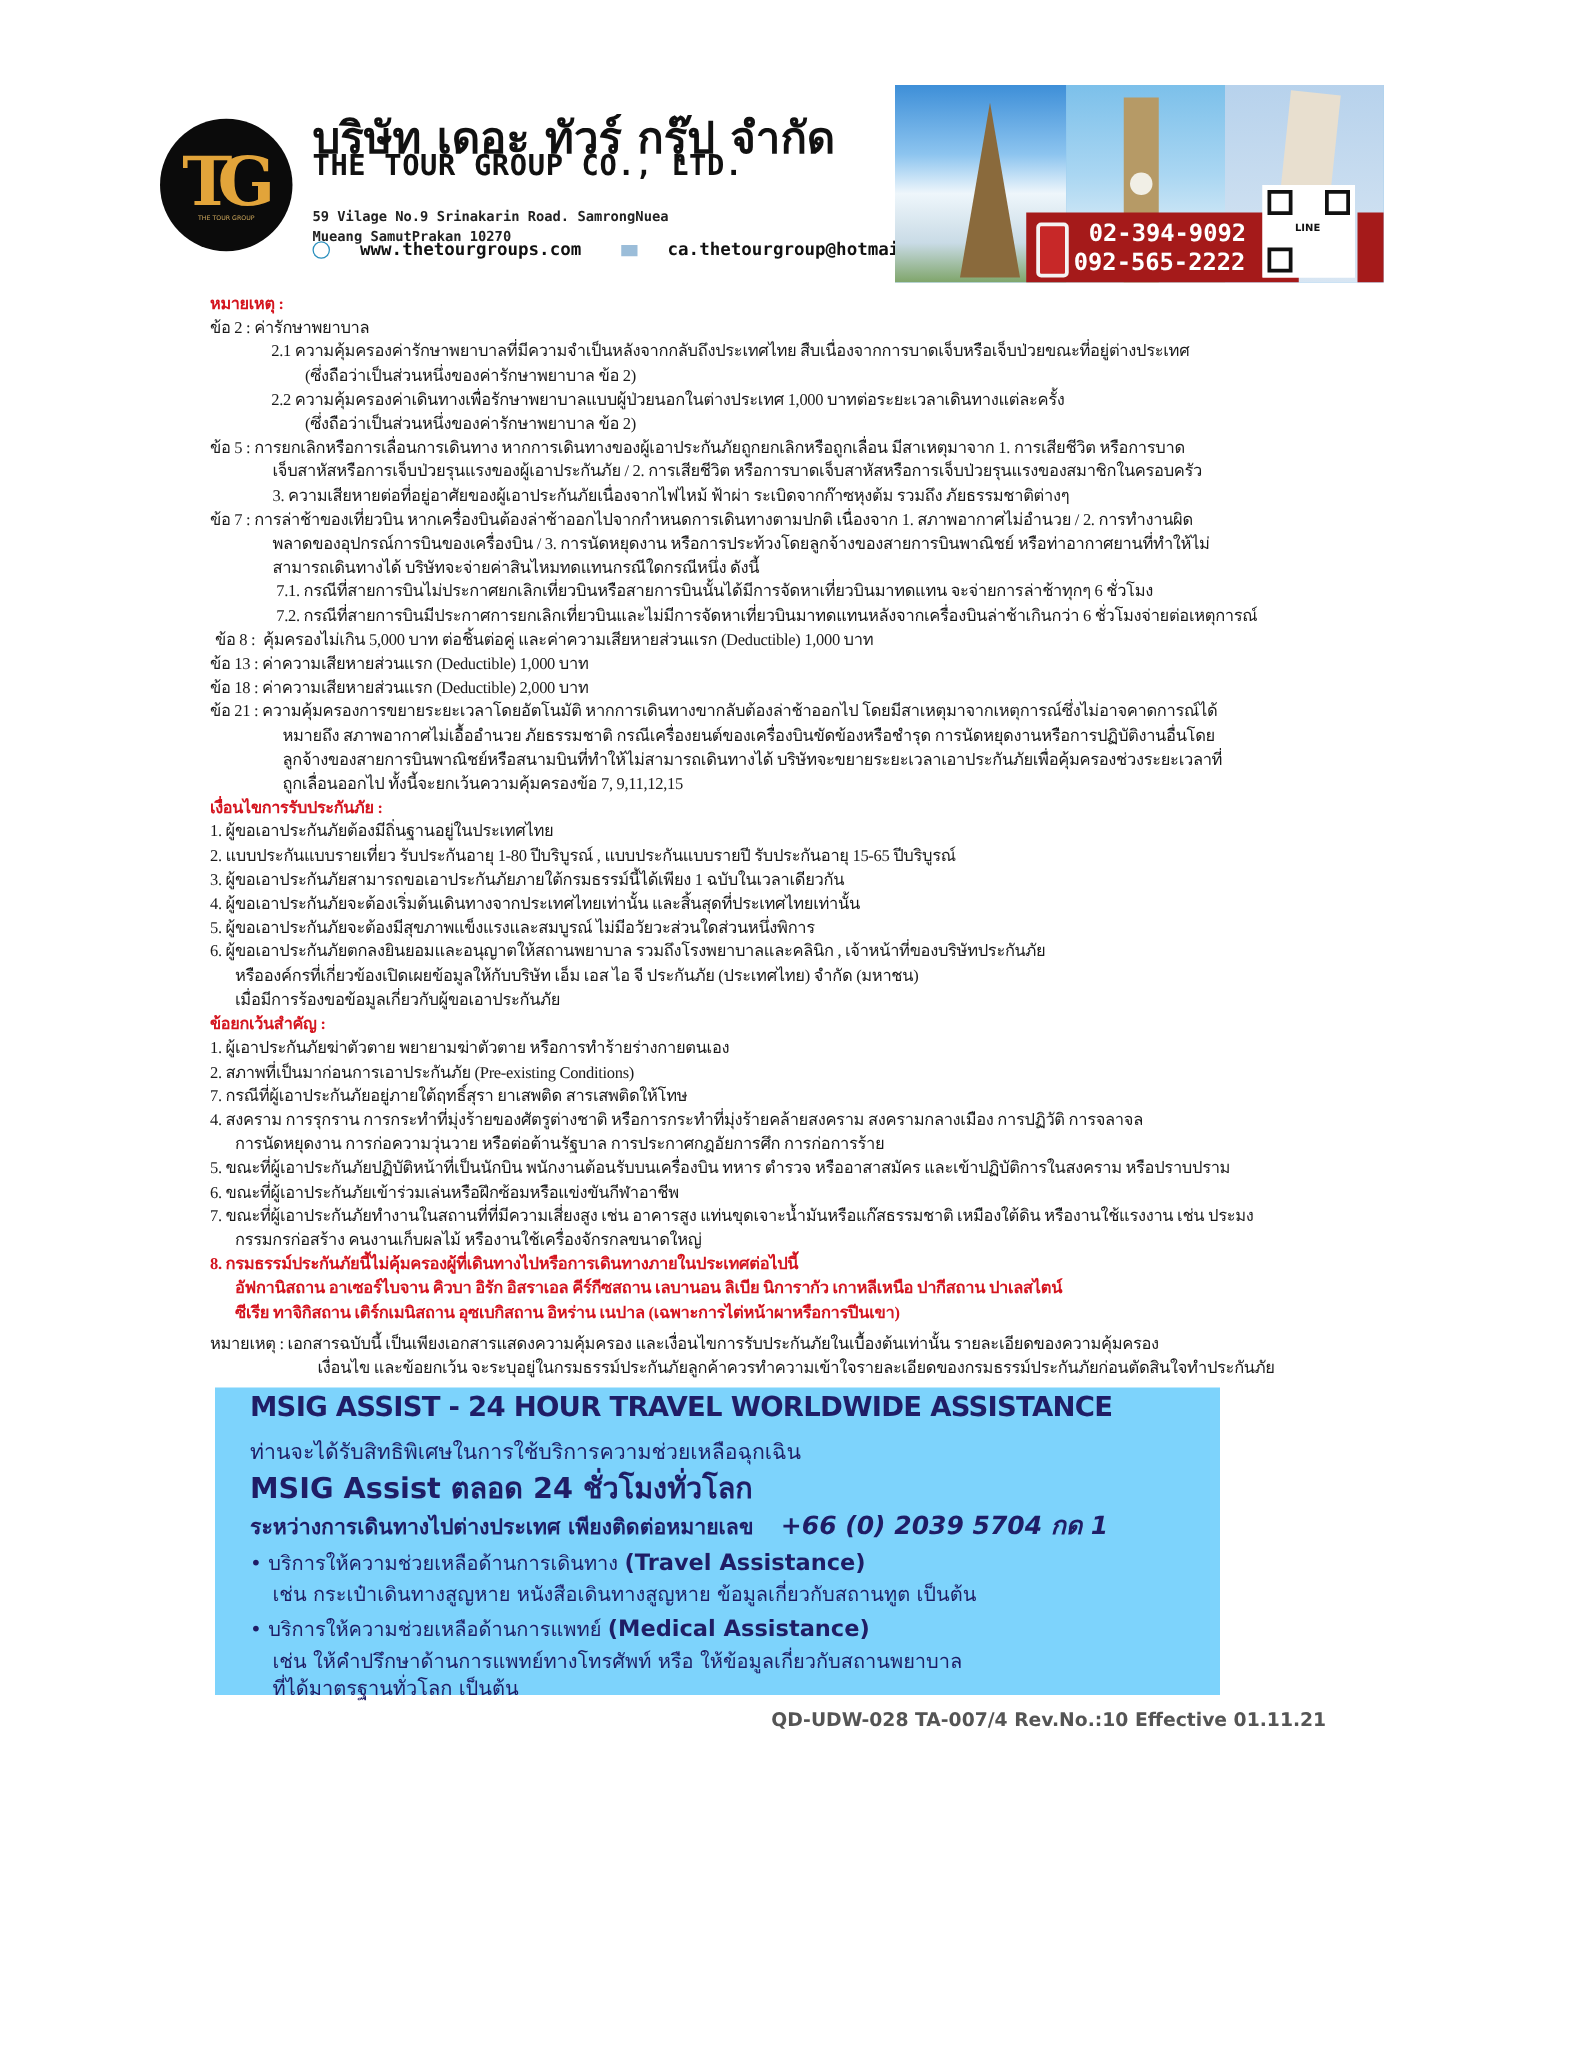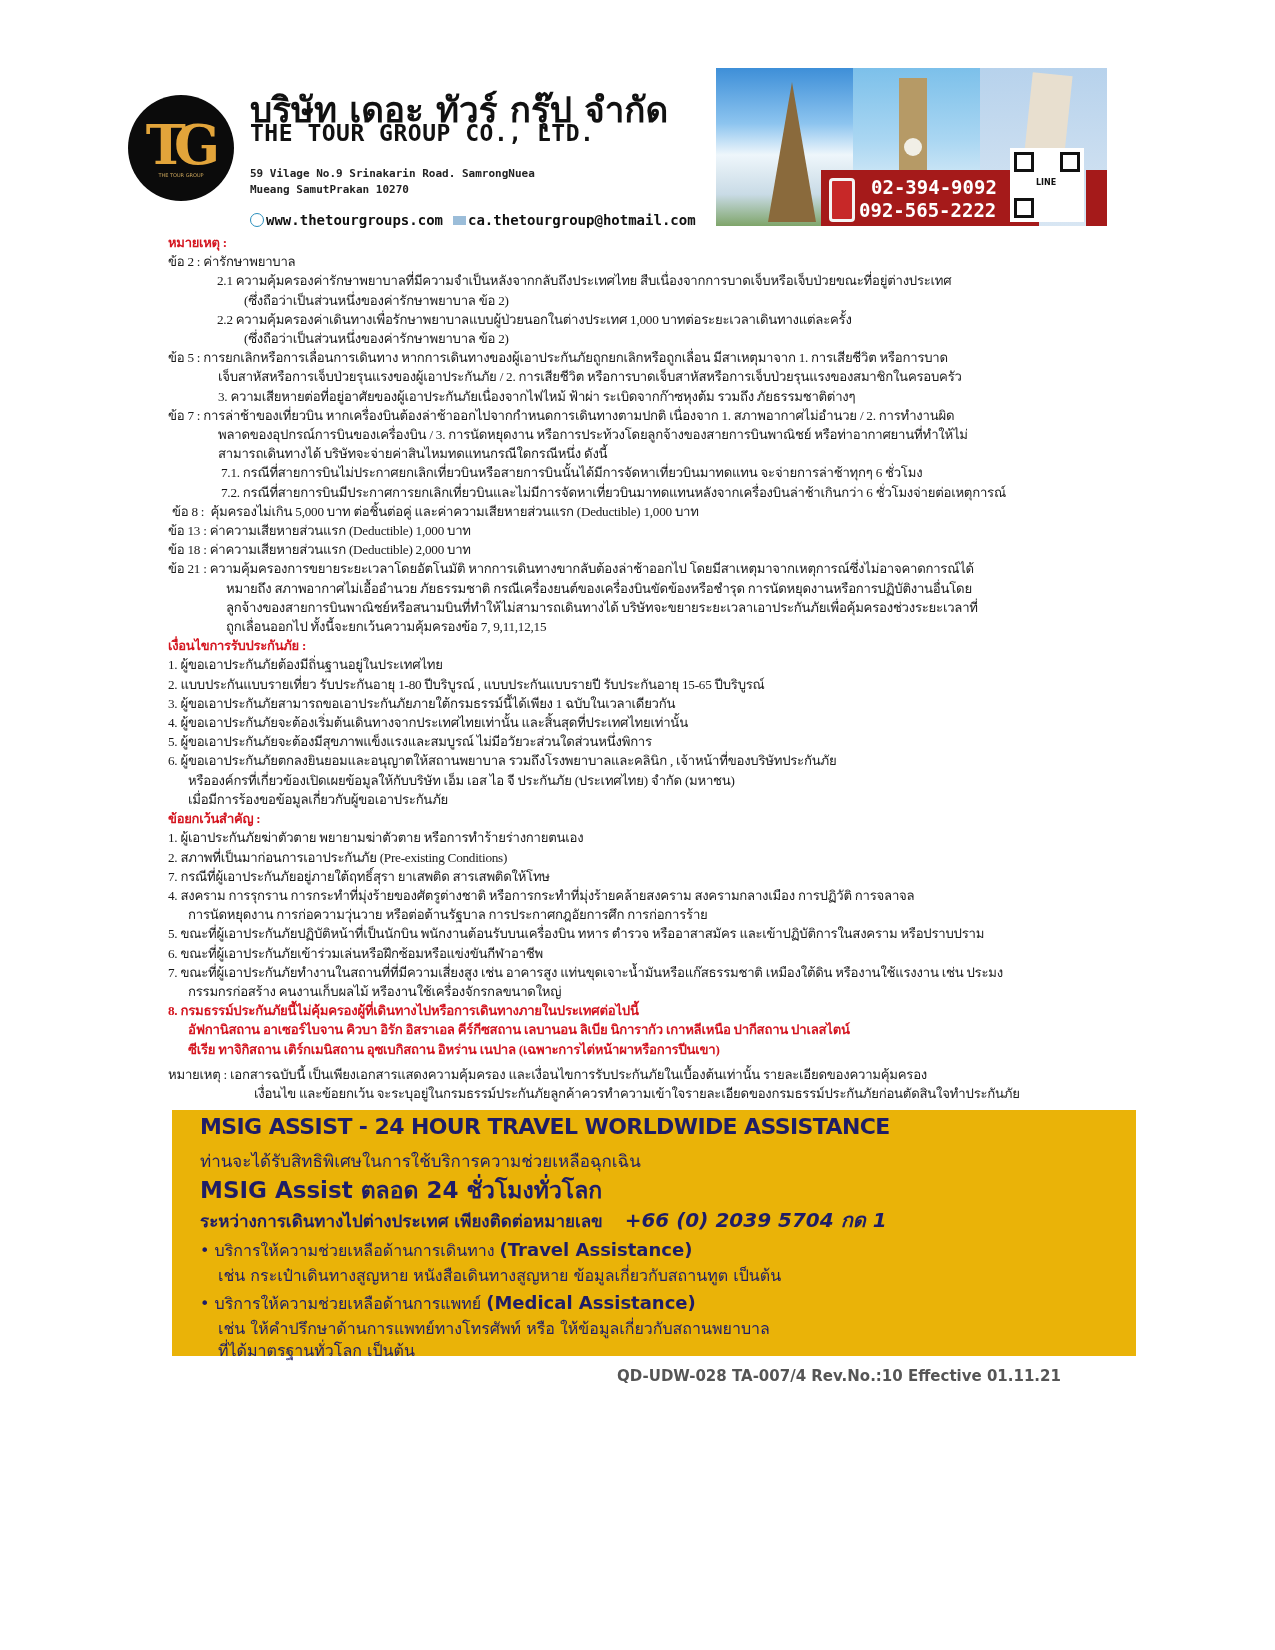--- a/index.html
+++ b/index.html
@@ -8,21 +8,21 @@
   .abs { position:absolute; }
 
   
   .logo { left:128px; top:95px; width:106px; height:106px; border-radius:50%; background:#0b0b0b;
           display:flex; flex-direction:column; align-items:center; justify-content:center; }
   .logo .mono { font-family:"DejaVu Serif", serif; color:#e2a43a; font-size:54px; font-weight:bold; line-height:54px; letter-spacing:-12px; margin-left:-8px; }
   .logo .tag { color:#c9a45a; font-size:5px; line-height:6px; text-align:center; }
   .th-name { left:250px; top:82px; font-size:35px; font-weight:bold; color:#111; font-family:"DejaVu Sans", sans-serif; }
   .en-name { left:250px; top:120px; font-size:23px; font-weight:bold; color:#111; font-family:"DejaVu Sans Mono", monospace; letter-spacing:0.5px; }
   .addr { left:250px; top:166px; font-size:11px; font-weight:bold; color:#222; line-height:16px; font-family:"DejaVu Sans Mono", monospace; }
-  .contact { left:250px; top:212px; font-size:14px; font-weight:bold; color:#111; font-family:"DejaVu Sans Mono", monospace; display:flex; align-items:center; gap:2px; }
+  .contact { left:250px; top:192px; font-size:14px; font-weight:bold; color:#111; font-family:"DejaVu Sans Mono", monospace; display:flex; align-items:center; gap:24px; }
   .globe { width:12px; height:12px; border-radius:50%; border:1.5px solid #2a8fbd; display:inline-block; }
   .mail { width:13px; height:9px; background:#9bbdd9; display:inline-block; margin-left:8px; }
 
   .banner { left:716px; top:68px; width:391px; height:158px; overflow:hidden; background:#8fc3ea; }
   .photo { position:absolute; top:0; height:158px; }
   .p1 { left:0; width:137px; background:linear-gradient(#3e8fd8 0%, #8cc4ef 35%, #eef6fb 55%, #c9dbe6 80%, #7fa56a 100%); }
   .p2 { left:137px; width:127px; background:linear-gradient(#7cc0ea 0%, #a9d6f2 45%, #d6eaf6 75%, #c9b89a 100%); }
   .p3 { left:264px; width:127px; background:linear-gradient(#b7d2ec, #d8e6f3); }
   .tower { position:absolute; }
   .eiffel { left:52px; top:14px; width:0; height:0; border-left:24px solid transparent; border-right:24px solid transparent; border-bottom:140px solid #8a6a3c; }
@@ -49,21 +49,21 @@
   .ind1 { padding-left:49px; }
   .ind2 { padding-left:76px; }
   .hang { padding-left:50px; }
   .hang21 { padding-left:58px; }
   .ind-sub { padding-left:53px; }
   .ind-sub2 { padding-left:20px; }
   .gap { height:6px; }
   .redbold { color:#d4151f; font-weight:bold; }
 
   
-  .msig { left:172px; top:1110px; width:964px; height:246px; background:#eab308; }
+  .msig { left:172px; top:1110px; width:804px; height:246px; background:#7dd3fc; }
   .msig-title { position:absolute; left:28px; top:4px; font-size:22px; font-weight:bold; color:#1f1d66; letter-spacing:-0.6px; }
   .msig-sub { position:absolute; left:28px; top:37px; font-size:17px; color:#1f1d66; }
   .msig-24 { position:absolute; left:28px; top:62px; font-size:23px; font-weight:bold; color:#1f1d66; }
   .msig-call { position:absolute; left:28px; top:94px; font-size:17px; font-weight:bold; color:#1f1d66; }
   .msig-call .num { font-style:italic; font-size:20px; margin-left:16px; }
   .bullet { position:absolute; left:28px; font-size:16px; color:#1f1d66; }
   .bullet b { font-weight:bold; font-size:18px; }
   .b1 { top:128px; } .b1d { top:153px; left:46px; }
   .b2 { top:181px; } .b2d { top:206px; left:46px; } .b2e { top:228px; left:46px; }
 

